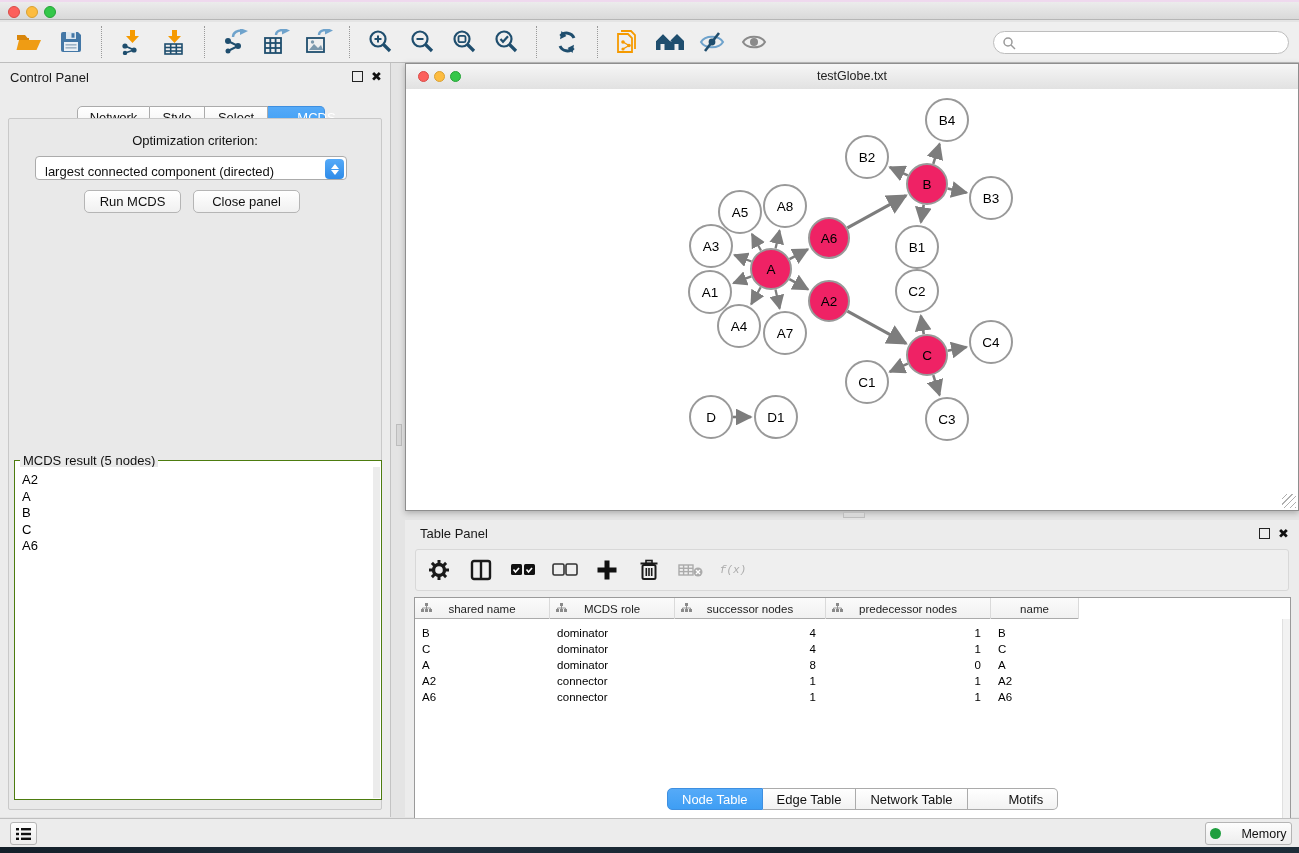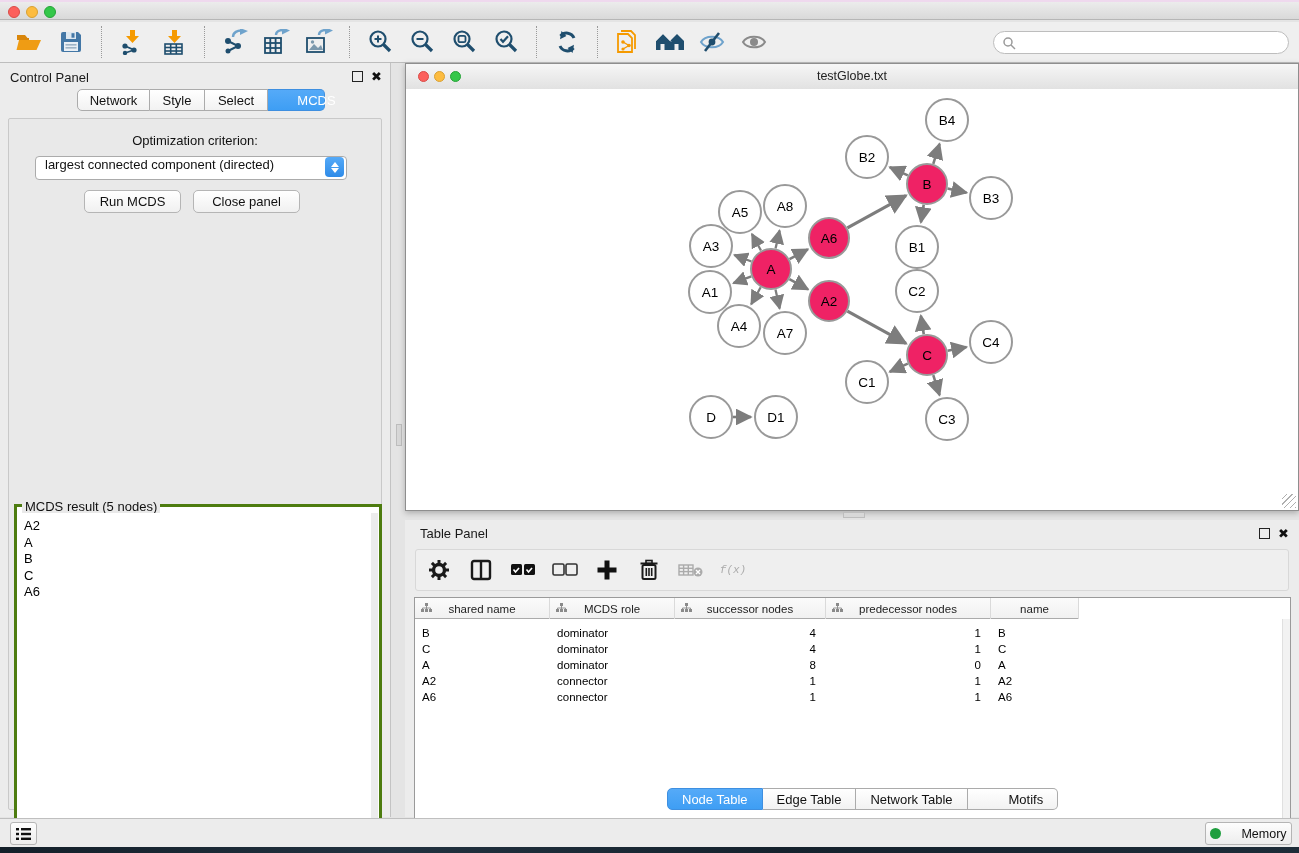--- a/index.html
+++ b/index.html
@@ -31,37 +31,37 @@
   .ph-float { width:11px; height:11px; border:1.5px solid #222; margin-top:2px; }
   .ph-close { font-size:13px; font-weight:bold; color:#111; line-height:15px; }
 
   .seg { display:flex; position:absolute; }
   .seg .seg-item { height:22px; border:1px solid #ABABAB; border-left:none; background:linear-gradient(#FFFFFF,#F2F2F2);
     font-size:13px; color:#111; display:flex; align-items:center; justify-content:center; }
   .seg .seg-item:first-child { border-left:1px solid #ABABAB; border-radius:5px 0 0 5px; }
   .seg .seg-item:last-child { border-radius:0 5px 5px 0;padding-left:41px; }
   .seg .seg-item.sel { background:linear-gradient(#55AAF8,#3E9EF4); color:#fff; border-color:#3E8FE0; }
 
-  .cp-tabs { left:77px; top:26px;text-align:center; }
+  .cp-tabs { left:77px; top:43px;text-align:center; }
   .cp-inner { position:absolute; left:8px; right:8px; top:55px; height:692px; background:#E9E9E9;
     border:1px solid #C9C9C9; border-radius:2px; }
   .opt-label { position:absolute; left:0; right:0; top:70px; text-align:center; font-size:13px; color:#111; }
   .dropdown { position:absolute; left:35px; top:93px; width:312px; height:24px; background:#fff;
-    border:1px solid #ABABAB; border-radius:4px; display:flex; align-items:flex-start; }
+    border:1px solid #ABABAB; border-radius:4px; display:flex; align-items:flex-end; }
   .dropdown .dd-text { flex:1; font-size:13px; padding-left:9px; color:#111; white-space:nowrap; overflow:hidden; }
   .dd-stepper { width:19px; height:20px; margin-right:2px; border-radius:4px; background:linear-gradient(#55AAF8,#2E8BE8);
     display:flex; flex-direction:column; align-items:center; justify-content:center; gap:1px; }
   .dd-stepper .up { width:0; height:0; border-left:4px solid transparent; border-right:4px solid transparent; border-bottom:5px solid #fff; }
   .dd-stepper .dn { width:0; height:0; border-left:4px solid transparent; border-right:4px solid transparent; border-top:5px solid #fff; }
   .cp-btn { position:absolute; top:127px; height:23px; background:linear-gradient(#FFFFFF,#F0F0F0);
     border:1px solid #B5B5B5; border-radius:5px; font-size:13px; color:#111; display:flex; align-items:center; justify-content:center; }
   .btn-run { left:84px; width:97px; }
   .btn-close { left:193px; width:107px; }
 
-  .groupbox { position:absolute; left:14px; top:397px; width:368px; height:340px; border:3px solid #4d7c0f; background:#fff;margin-top:44px; }
+  .groupbox { position:absolute; left:14px; top:397px; width:368px; height:340px; border:1px solid #4d7c0f; background:#fff; }
   .groupbox .gb-legend { position:absolute; top:-8px; left:5px; background:#E9E9E9; padding:0 3px; font-size:13px; color:#111; }
   .gb-list { position:absolute; left:1px; top:6px; right:8px; bottom:1px; background:#fff; padding:5px 0 0 6px; }
   .gb-scroll { position:absolute; right:1px; top:6px; bottom:1px; width:7px; background:#ECECEC; }
   .mcds-item { font-size:13px; color:#000; line-height:16.5px; }
 
   
   .net-window { position:absolute; left:405px; top:63px; width:894px; height:448px; background:#fff;
     border:1px solid #8E8E8E; box-shadow:0 2px 6px rgba(0,0,0,.25); }
   .net-titlebar { position:relative; height:35px; background:linear-gradient(#F6F6F6,#DADADA); border-bottom:1px solid #ABABAB; }
   .net-titlebar .title { position:absolute; left:0; right:0; top:5px; text-align:center; font-size:12.5px; color:#222; }

